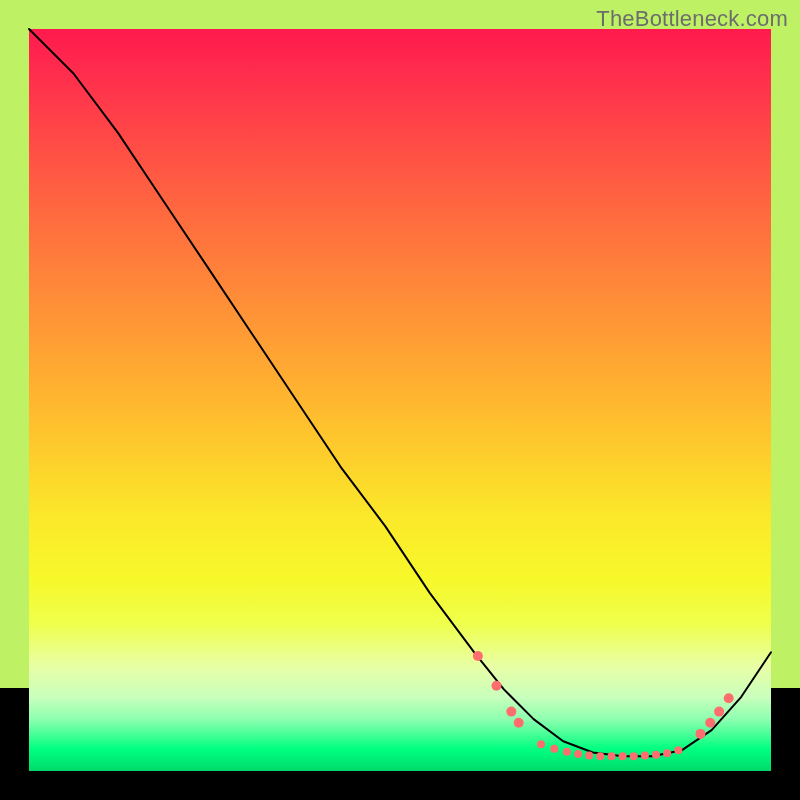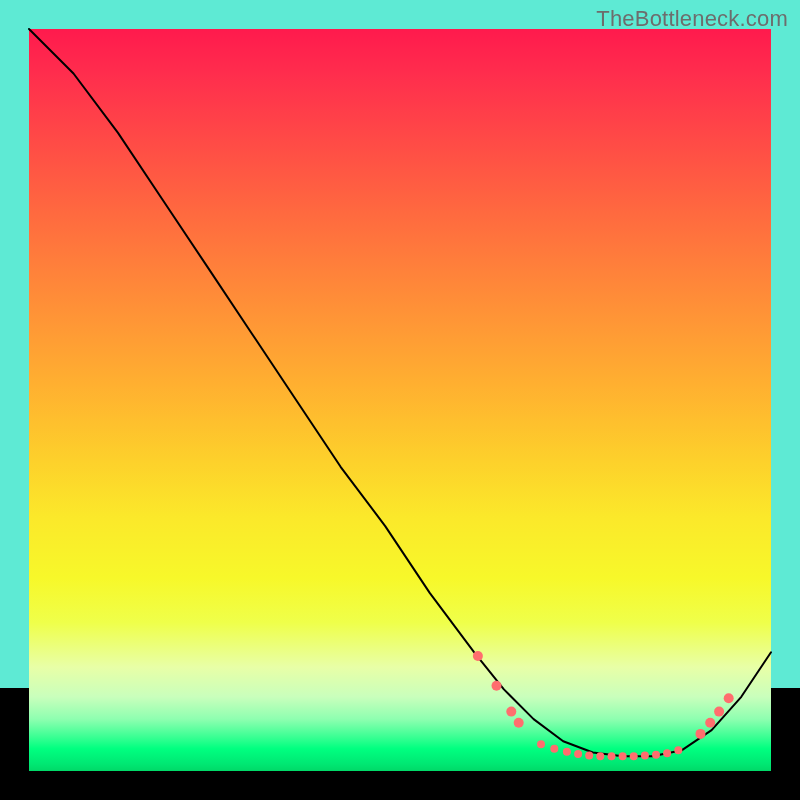--- a/index.html
+++ b/index.html
@@ -8,21 +8,21 @@
     width: 800px;
     height: 800px;
     background: #000;
     overflow: hidden;
     font-family: Arial, Helvetica, sans-serif;
   }
   .frame {
     position: relative;
     width: 800px;
     height: 688px;
-    background: #5eead4;
+    background: #bef264;
     text-align: right;
   }
   .plot-area {
     position: absolute;
     left: 29px;
     top: 29px;
     width: 742px;
     height: 742px;
     
     background:

